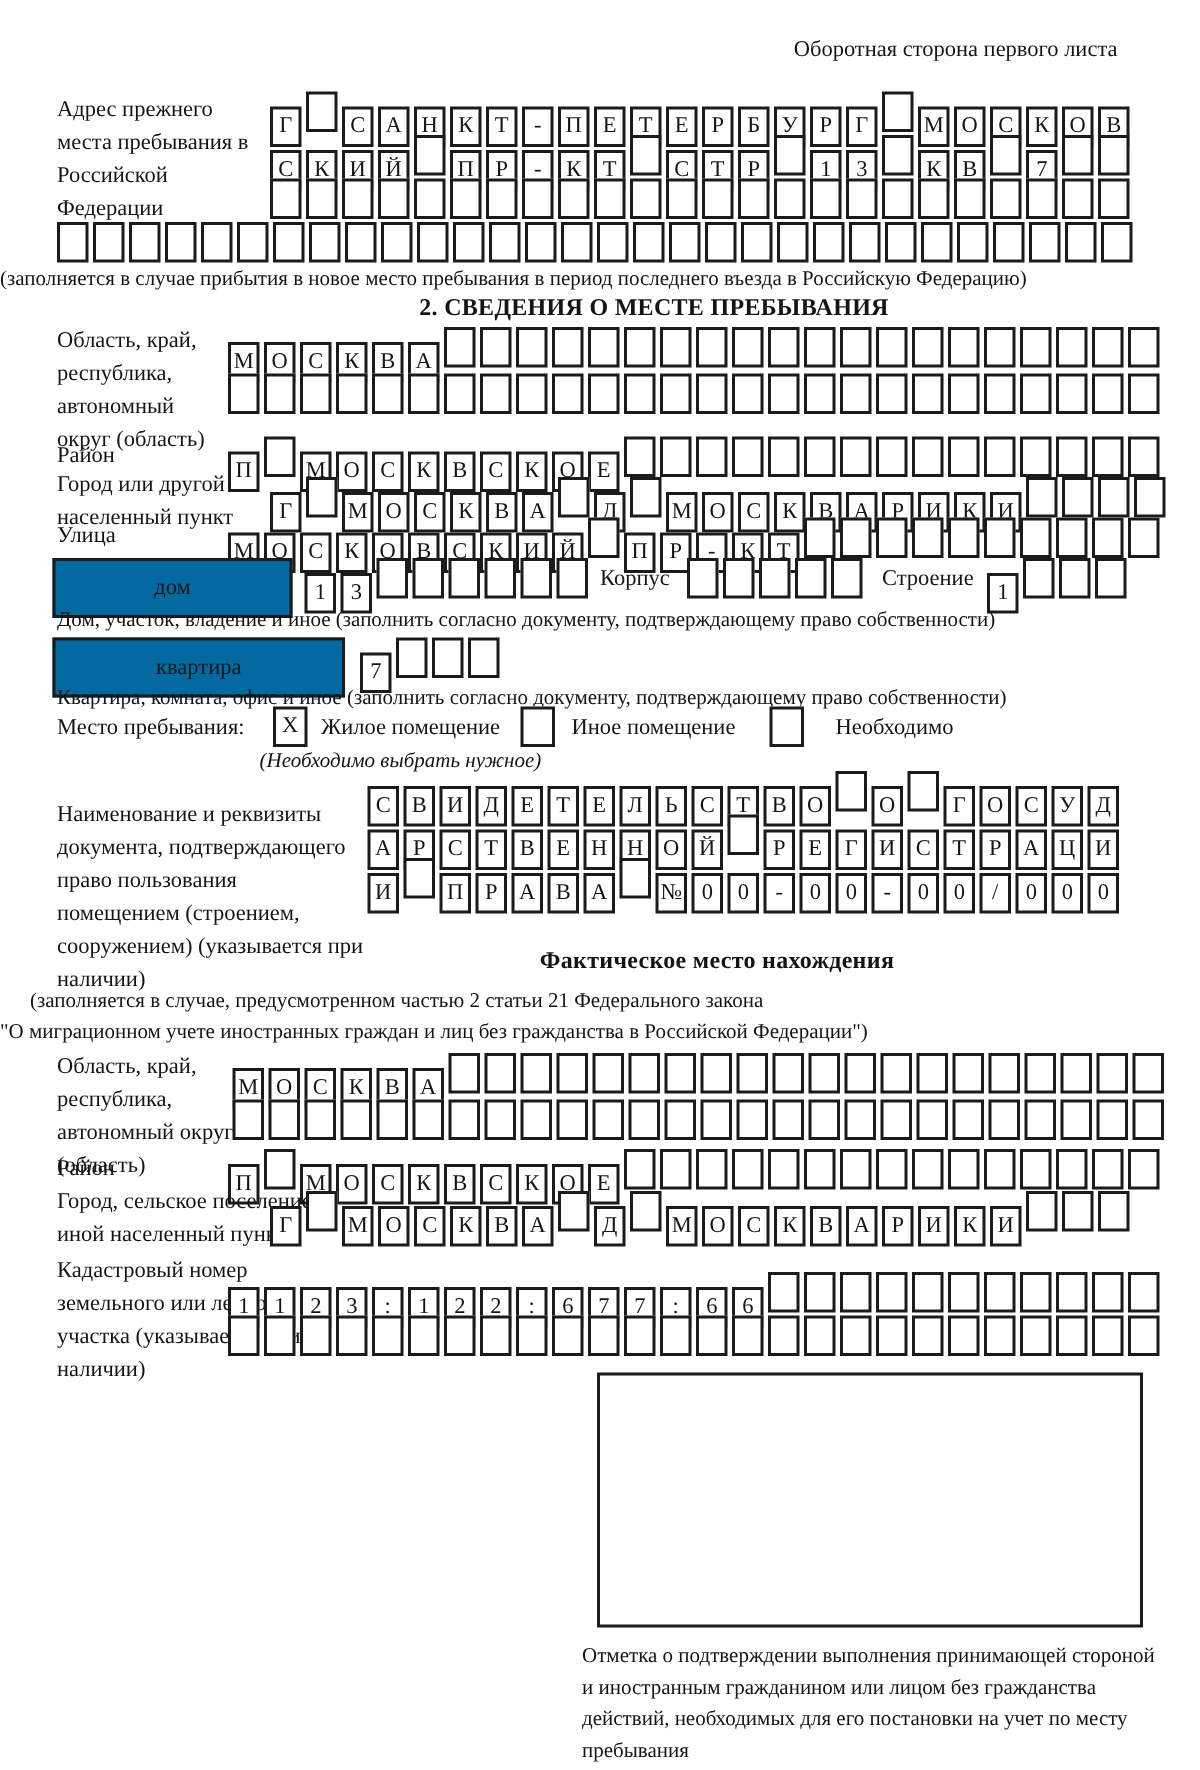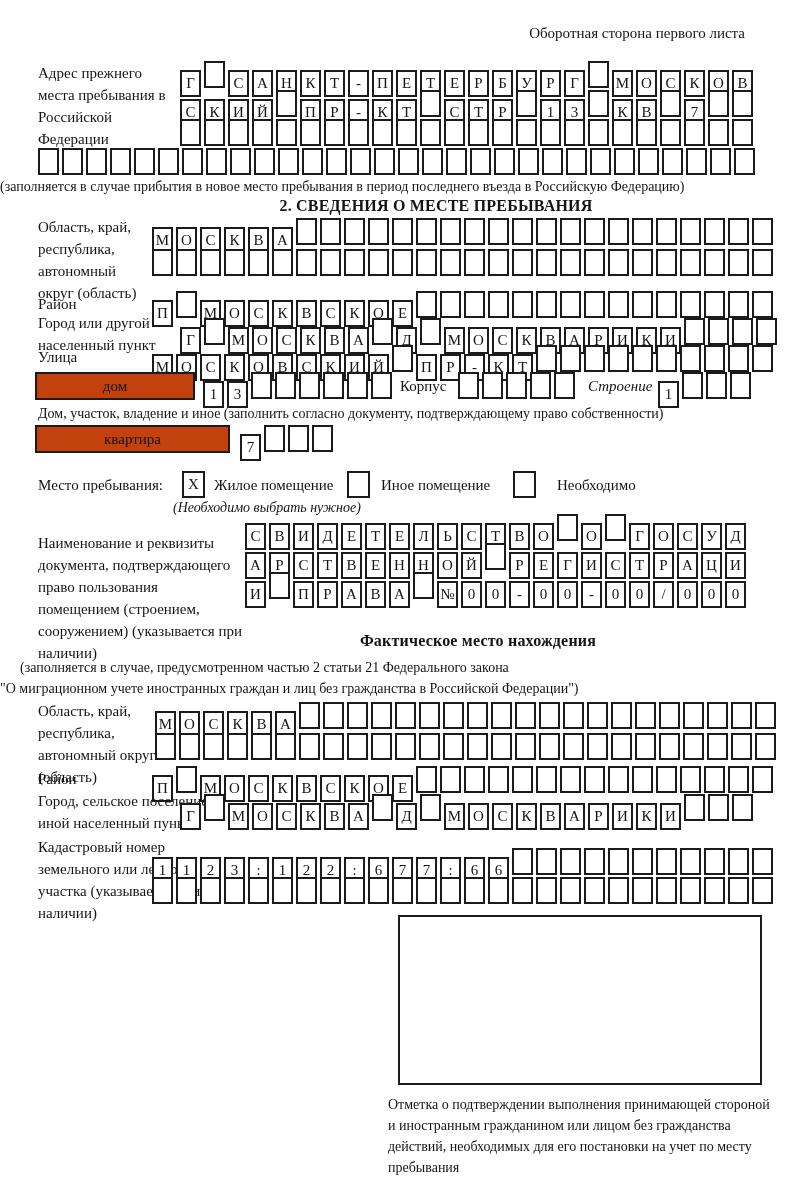--- a/index.html
+++ b/index.html
@@ -17,23 +17,23 @@
 
   .cellrow { white-space:nowrap; line-height:0; }
   .cell {
     display:inline-block; box-sizing:border-box;
     width:21px; height:27px; margin-right:3px;
     border:2px solid #1b1b1b; background:#fff;
     font-size:15px; line-height:23px; text-align:center;
     font-family:"Liberation Serif","DejaVu Serif",serif;
   }
   .widebox {
-    box-sizing:border-box; border:2px solid #1b1b1b; height:28px;
+    box-sizing:border-box; border:2px solid #1b1b1b; height:40px;
     display:flex; align-items:center; justify-content:center;
-    font-size:15px; background:#c2410c;
+    font-size:15px; background:#0369a1;
   }
   .checkbox {
     display:inline-block; box-sizing:border-box; width:23px; height:27px;
     border:2px solid #1b1b1b; text-align:center;
     font-size:15px; line-height:23px; background:#fff;
   }
   .stampbox { box-sizing:border-box; border:2px solid #1b1b1b; background:#fff; }
 </style>
 </head>
 <body>
@@ -61,26 +61,27 @@
   <div class="abs label" style="left:38px; top:312px; width:140px;">Город или другой населенный пункт</div>
   <div class="abs cellrow" style="left:180px; top:318px;"><span class="cell">Г</span><span class="cell"></span><span class="cell">М</span><span class="cell">О</span><span class="cell">С</span><span class="cell">К</span><span class="cell">В</span><span class="cell">А</span><span class="cell"></span><span class="cell">Д</span><span class="cell"></span><span class="cell">М</span><span class="cell">О</span><span class="cell">С</span><span class="cell">К</span><span class="cell">В</span><span class="cell">А</span><span class="cell">Р</span><span class="cell">И</span><span class="cell">К</span><span class="cell">И</span><span class="cell"></span><span class="cell"></span><span class="cell"></span><span class="cell"></span></div>
 
   <div class="abs label" style="left:38px; top:346px;">Улица</div>
   <div class="abs cellrow" style="left:152px; top:345px;"><span class="cell">М</span><span class="cell">О</span><span class="cell">С</span><span class="cell">К</span><span class="cell">О</span><span class="cell">В</span><span class="cell">С</span><span class="cell">К</span><span class="cell">И</span><span class="cell">Й</span><span class="cell"></span><span class="cell">П</span><span class="cell">Р</span><span class="cell">-</span><span class="cell">К</span><span class="cell">Т</span><span class="cell"></span><span class="cell"></span><span class="cell"></span><span class="cell"></span><span class="cell"></span><span class="cell"></span><span class="cell"></span><span class="cell"></span><span class="cell"></span><span class="cell"></span></div>
 
   <div class="abs widebox" style="left:35px; top:372px; width:160px;">дом</div>
   <div class="abs cellrow" style="left:203px; top:372px;"><span class="cell">1</span><span class="cell">3</span><span class="cell"></span><span class="cell"></span><span class="cell"></span><span class="cell"></span><span class="cell"></span><span class="cell"></span></div>
   <div class="abs label" style="left:400px; top:375px;">Корпус</div>
   <div class="abs cellrow" style="left:458px; top:372px;"><span class="cell"></span><span class="cell"></span><span class="cell"></span><span class="cell"></span><span class="cell"></span></div>
-  <div class="abs label" style="left:588px; top:375px;font-style:italic;">Строение</div>
+  <div class="abs label" style="left:588px; top:375px;">Строение</div>
   <div class="abs cellrow" style="left:658px; top:372px;"><span class="cell">1</span><span class="cell"></span><span class="cell"></span><span class="cell"></span></div>
   <div class="abs note" style="left:38px; top:404px;">Дом, участок, владение и иное (заполнить согласно документу, подтверждающему право собственности)</div>
 
   <div class="abs widebox" style="left:35px; top:425px; width:195px;">квартира</div>
   <div class="abs cellrow" style="left:240px; top:425px;"><span class="cell">7</span><span class="cell"></span><span class="cell"></span><span class="cell"></span></div>
+  <div class="abs note" style="left:38px; top:456px;">Квартира, комната, офис и иное (заполнить согласно документу, подтверждающему право собственности)</div>
 
   <div class="abs label" style="left:38px; top:474px;">Место пребывания:</div>
   <span class="abs checkbox" style="left:182px; top:471px;">X</span>
   <div class="abs label" style="left:214px; top:474px;">Жилое помещение</div>
   <span class="abs checkbox" style="left:347px; top:471px;"></span>
   <div class="abs label" style="left:381px; top:474px;">Иное помещение</div>
   <span class="abs checkbox" style="left:513px; top:471px;"></span>
   <div class="abs label" style="left:557px; top:474px;">Необходимо</div>
   <div class="abs note" style="left:173px; top:498px;font-style:italic;">(Необходимо выбрать нужное)</div>
 

